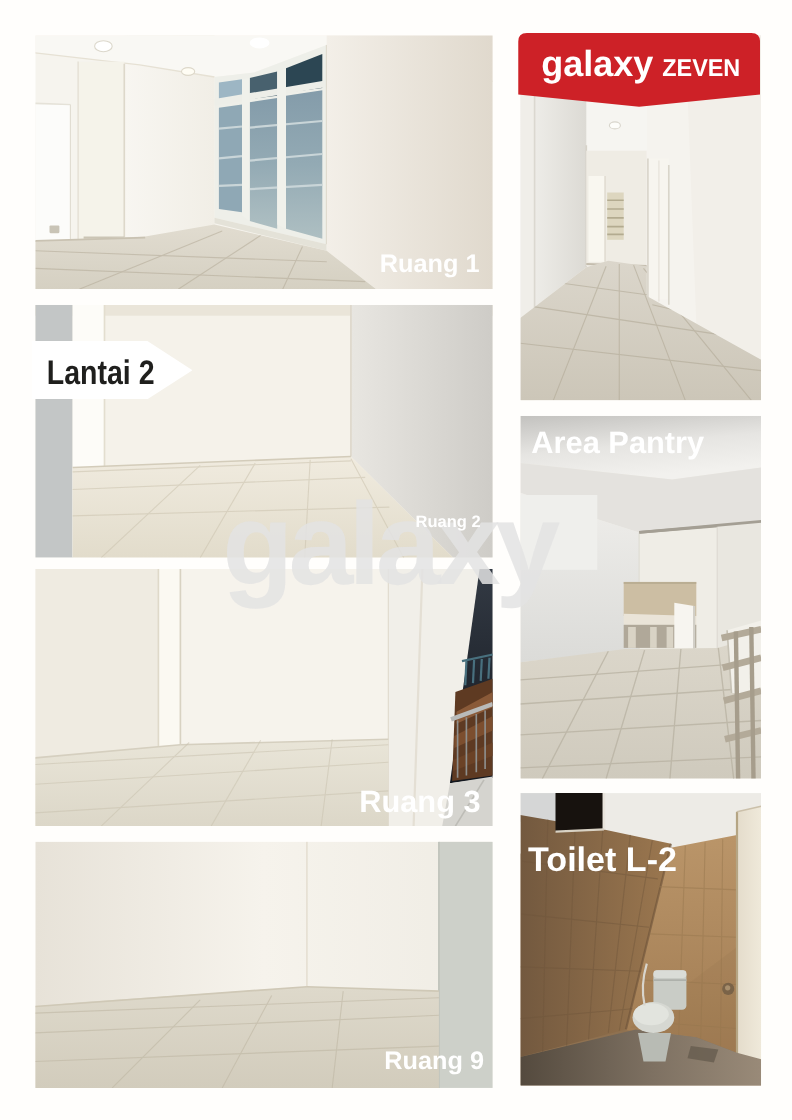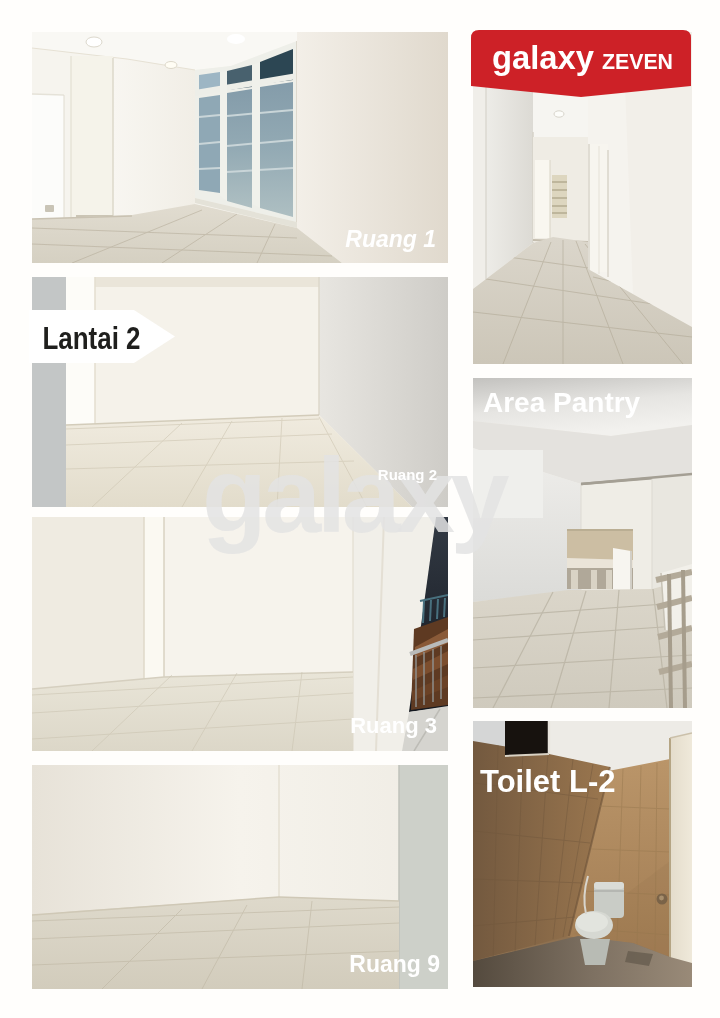--- a/index.html
+++ b/index.html
@@ -509,23 +509,23 @@
 </svg>
 </div>
 
 <div class="ph" style="left:29px;top:310px;width:146px;height:53px;">
 <svg width="146" height="53" viewBox="0 0 146 53">
   <polygon points="0,0 105,0 146,26.5 105,53 0,53" fill="#ffffff"></polygon>
   <text x="13.5" y="39" font-family="Liberation Sans, sans-serif" font-weight="bold" font-size="31" fill="#1f1f1d" textLength="98" lengthAdjust="spacingAndGlyphs">Lantai 2</text>
 </svg>
 </div>
 
-<div class="lbl" style="right:284px;top:228px;font-size:23px;font-style:italic;">Ruang 1</div>
+<div class="lbl" style="right:284px;top:228px;font-size:23px;">Ruang 1</div>
 
 <div class="lbl" style="right:283px;top:467px;font-size:15px;">Ruang 2</div>
 
-<div class="lbl" style="right:283px;top:715px;font-size:22px;">Ruang 3</div>
+<div class="lbl" style="right:283px;top:715px;font-size:28px;">Ruang 3</div>
 
 <div class="lbl" style="right:280px;top:953px;font-size:23px;">Ruang 9</div>
 
 <div class="lbl" style="left:483px;top:389px;font-size:28px;">Area Pantry</div>
 
 <div class="lbl" style="left:480px;top:766px;font-size:31px;">Toilet L-2</div>
 
 </body></html>

